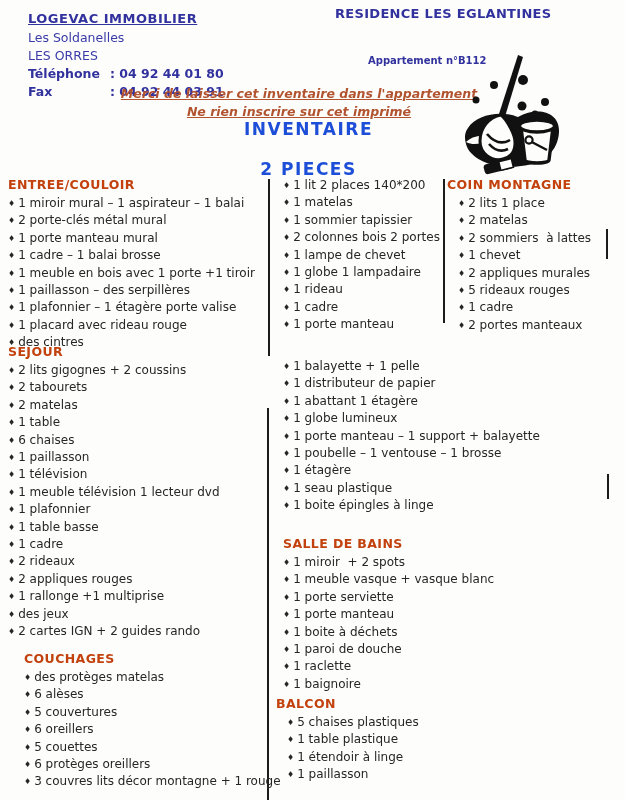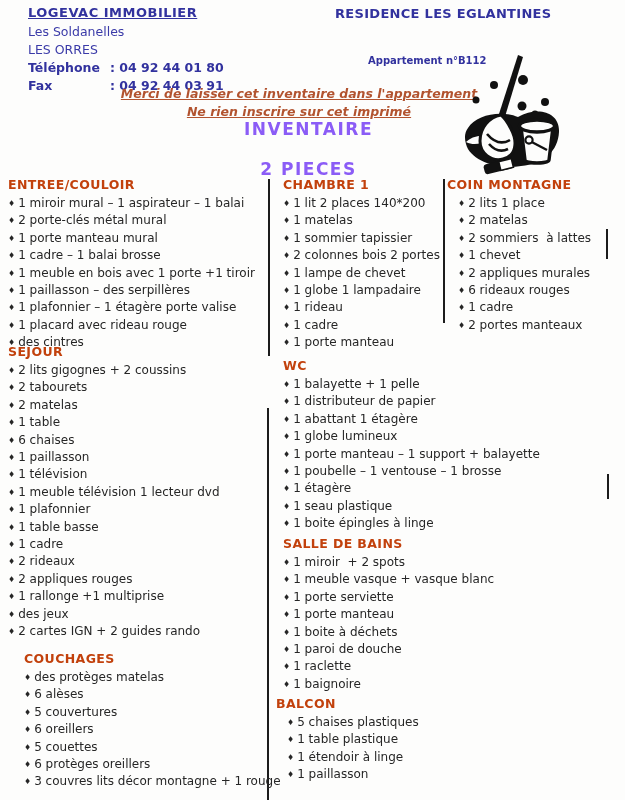--- a/index.html
+++ b/index.html
@@ -6,21 +6,21 @@
   html,body { background:#e9e9e9; }
   .page {
     position:relative;
     width:625px; height:800px;
     background:#fdfdfc;
     font-family:"DejaVu Sans", sans-serif;
     overflow:hidden;
     margin:0 auto;
   }
   
-  .hdr-left { position:absolute; left:28px; top:5px; color:#32329e; }
+  .hdr-left { position:absolute; left:28px; top:11px; color:#32329e; }
   .company {
     font-size:13px; font-weight:bold; text-decoration:underline;
     letter-spacing:.5px; margin-bottom:4px;
   }
   .addr { font-size:12.5px; margin-bottom:3px; color:#3a3aa8; }
   .contact { font-size:12.5px; font-weight:bold; margin-bottom:3px; }
   .contact-label { display:inline-block; width:82px; }
   .residence {
     position:absolute; left:335px; top:6px;
     font-size:13px; font-weight:bold; color:#32329e; letter-spacing:.3px;
@@ -31,21 +31,21 @@
   }
   .notice {
     position:absolute; width:570px; text-align:center;
     font-size:12.5px; font-weight:bold; font-style:italic;
     text-decoration:underline; color:#b2532f;padding-left:28px;
   }
   .notice1 { top:86px; }
   .notice2 { top:104px; }
   .title1, .title2 {
     position:absolute; width:570px; text-align:center;
-    font-size:17px; font-weight:bold; color:#8b5cf6; letter-spacing:1.5px;padding-left:47px;
+    font-size:17px; font-weight:bold; color:#1d4ed8; letter-spacing:1.5px;padding-left:47px;
   }
   .title1 { top:119px; }
   .title2 { top:143px;margin-top:16px; }
   
   .clipart { position:absolute; left:458px; top:54px; }
   
   .sec { position:absolute; }
   .sec h2 {
     font-size:12.5px; font-weight:bold; color:#c2410c;
     letter-spacing:.4px; line-height:15px; margin-bottom:3px;
@@ -173,37 +173,35 @@
         <div class="item"><span class="bullet">♦</span><span class="txt">6 alèses</span></div>
         <div class="item"><span class="bullet">♦</span><span class="txt">5 couvertures</span></div>
         <div class="item"><span class="bullet">♦</span><span class="txt">6 oreillers</span></div>
         <div class="item"><span class="bullet">♦</span><span class="txt">5 couettes</span></div>
         <div class="item"><span class="bullet">♦</span><span class="txt">6 protèges oreillers</span></div>
         <div class="item"><span class="bullet">♦</span><span class="txt">3 couvres lits décor montagne + 1 rouge</span></div>
       </div>
   </section>
 
   <section class="sec" style="left:283px; top:177px;">
-    <h2>CHAMBRE 1</h2>
     <div class="items">
 
     <div class="item"><span class="bullet">♦</span><span class="txt">1 lit 2 places 140*200</span></div>
         <div class="item"><span class="bullet">♦</span><span class="txt">1 matelas</span></div>
         <div class="item"><span class="bullet">♦</span><span class="txt">1 sommier tapissier</span></div>
         <div class="item"><span class="bullet">♦</span><span class="txt">2 colonnes bois 2 portes</span></div>
         <div class="item"><span class="bullet">♦</span><span class="txt">1 lampe de chevet</span></div>
         <div class="item"><span class="bullet">♦</span><span class="txt">1 globe 1 lampadaire</span></div>
         <div class="item"><span class="bullet">♦</span><span class="txt">1 rideau</span></div>
         <div class="item"><span class="bullet">♦</span><span class="txt">1 cadre</span></div>
         <div class="item"><span class="bullet">♦</span><span class="txt">1 porte manteau</span></div>
       </div>
   </section>
 
   <section class="sec" style="left:283px; top:358px;">
-    <h2>WC</h2>
     <div class="items">
 
     <div class="item"><span class="bullet">♦</span><span class="txt">1 balayette + 1 pelle</span></div>
         <div class="item"><span class="bullet">♦</span><span class="txt">1 distributeur de papier</span></div>
         <div class="item"><span class="bullet">♦</span><span class="txt">1 abattant 1 étagère</span></div>
         <div class="item"><span class="bullet">♦</span><span class="txt">1 globe lumineux</span></div>
         <div class="item"><span class="bullet">♦</span><span class="txt">1 porte manteau – 1 support + balayette</span></div>
         <div class="item"><span class="bullet">♦</span><span class="txt">1 poubelle – 1 ventouse – 1 brosse</span></div>
         <div class="item"><span class="bullet">♦</span><span class="txt">1 étagère</span></div>
         <div class="item"><span class="bullet">♦</span><span class="txt">1 seau plastique</span></div>
@@ -239,19 +237,19 @@
 
   <section class="sec" style="left:447px; top:177px;">
     <h2>COIN MONTAGNE</h2>
     <div class="items indent">
 
     <div class="item"><span class="bullet">♦</span><span class="txt">2 lits 1 place</span></div>
         <div class="item"><span class="bullet">♦</span><span class="txt">2 matelas</span></div>
         <div class="item"><span class="bullet">♦</span><span class="txt">2 sommiers  à lattes</span></div>
         <div class="item"><span class="bullet">♦</span><span class="txt">1 chevet</span></div>
         <div class="item"><span class="bullet">♦</span><span class="txt">2 appliques murales</span></div>
-        <div class="item"><span class="bullet">♦</span><span class="txt">6 rideaux rouges</span></div>
+        <div class="item"><span class="bullet">♦</span><span class="txt">5 rideaux rouges</span></div>
         <div class="item"><span class="bullet">♦</span><span class="txt">1 cadre</span></div>
         <div class="item"><span class="bullet">♦</span><span class="txt">2 portes manteaux</span></div>
       </div>
   </section>
 
 </div>
 
 </body></html>

